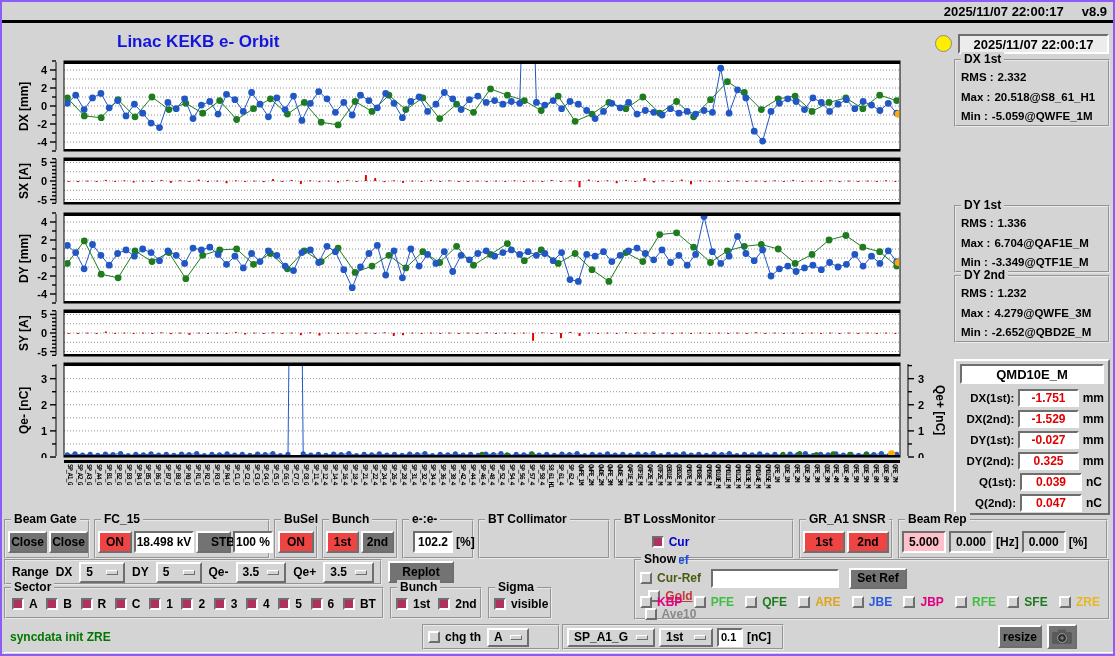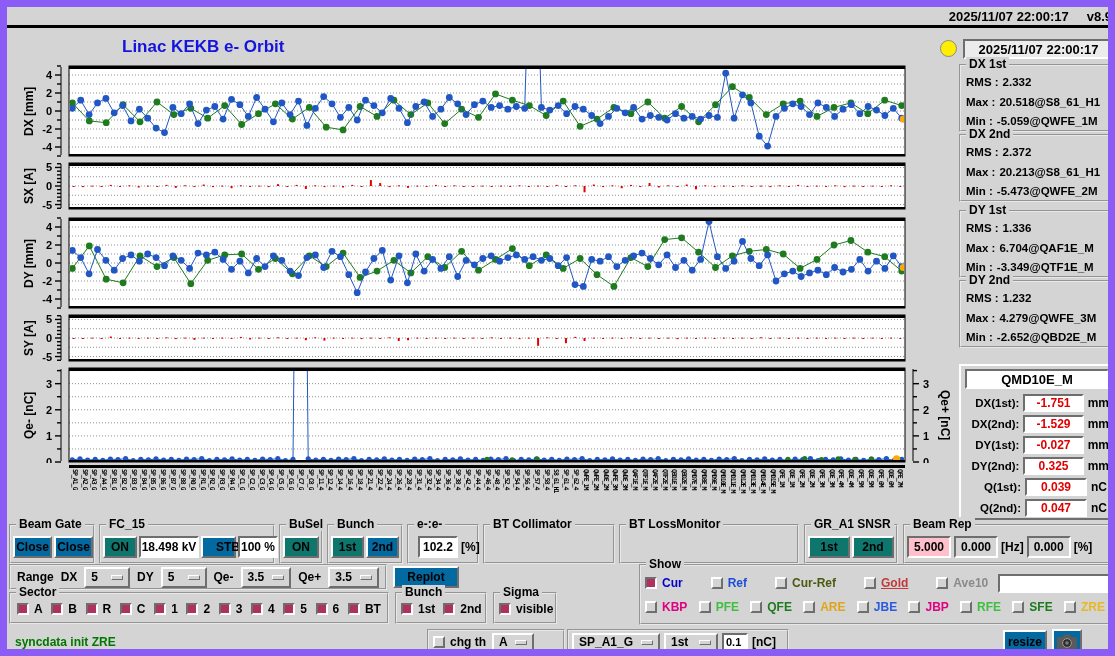--- a/index.html
+++ b/index.html
@@ -1,18 +1,18 @@
 <!DOCTYPE html>
 <html><head>
 <meta charset="utf-8">
 <style>
   html,body{margin:0;padding:0;background:#bfbfbf;}
   #win{position:relative;width:1115px;height:656px;background:#d4d4d4;
        font-family:"Liberation Sans",sans-serif;font-weight:bold;color:#000;
-       overflow:hidden;border:7px solid #8b5cf6;box-sizing:border-box;}
+       overflow:hidden;border:2px solid #8b5cf6;box-sizing:border-box;}
   *{box-sizing:border-box;}
   
   #topbar{position:absolute;left:0;top:0;width:1115px;height:21px;background:#d4d4d4;
           border-bottom:3px solid #000;display:flex;justify-content:flex-end;align-items:center;
           padding-right:10px;font-size:13px;gap:18px;}
   
   #title{position:absolute;left:115px;top:30px;font-size:17px;color:#1414dc;}
   
   #charts{position:absolute;left:8px;top:28px;width:948px;height:500px;}
   #charts svg{position:absolute;left:0;}
@@ -41,24 +41,24 @@
   #monitorbox{position:absolute;left:952px;top:357px;width:156px;height:156px;
               border:2px solid;border-color:#fff #6e6e6e #6e6e6e #fff;padding:3px 4px;}
   #montitle{height:20px;background:#fff;border:2px solid;border-color:#6e6e6e #fff #fff #6e6e6e;
             display:flex;align-items:center;justify-content:center;font-size:13px;margin-bottom:3px;}
   .monrow{display:flex;align-items:center;height:21px;gap:4px;}
   .monlab{width:56px;text-align:right;font-size:11.5px;}
   .monval{width:62px;height:18px;background:#fff;border:2px solid;border-color:#6e6e6e #fff #fff #6e6e6e;
           color:#e00000;display:flex;align-items:center;justify-content:center;font-size:12px;}
   .monunit{font-size:12px;}
   
-  .btn{display:inline-flex;align-items:center;justify-content:center;background:#0369a1;
+  .btn{display:inline-flex;align-items:center;justify-content:center;background:#737373;
        border:2px solid;border-color:#fff #6e6e6e #6e6e6e #fff;font-size:12px;height:22px;
        padding:0 6px;white-space:nowrap;}
-  .btn.green{background:#0f766e;text-align:center;}
+  .btn.green{background:#ef4444;text-align:center;}
   .vbox{display:inline-flex;align-items:center;justify-content:center;background:#fff;
         border:2px solid;border-color:#6e6e6e #fff #fff #6e6e6e;font-size:12px;height:22px;
         padding:0 3px;white-space:nowrap;}
   .vbox.gray{background:#d4d4d4;}
   .vbox.pink{background:#ffc0cb;}
   .lbl{font-size:12px;white-space:nowrap;}
   .dd{display:inline-flex;align-items:center;justify-content:space-between;background:#d4d4d4;
       border:2px solid;border-color:#fff #6e6e6e #6e6e6e #fff;font-size:12px;height:21px;
       padding:0 5px;gap:6px;white-space:nowrap;}
   .dd-ind{width:12px;height:5px;background:#d4d4d4;border:1px solid;border-color:#fff #6e6e6e #6e6e6e #fff;}
@@ -988,26 +988,20 @@
 
   <div id="lamp"></div>
   <div id="clockbox">2025/11/07 22:00:17</div>
 
   <div class="frame statbox" style="top:57px;">
     <span class="flabel">DX 1st</span>
     <div class="statline"><span>RMS :</span><span class="sv">2.332</span></div>
     <div class="statline"><span>Max :</span><span class="sv">20.518@S8_61_H1</span></div>
     <div class="statline"><span>Min :</span><span class="sv">-5.059@QWFE_1M</span></div>
   </div>
-  <div class="frame statbox" style="top:127px;">
-    <span class="flabel">DX 2nd</span>
-    <div class="statline"><span>RMS :</span><span class="sv">2.372</span></div>
-    <div class="statline"><span>Max :</span><span class="sv">20.213@S8_61_H1</span></div>
-    <div class="statline"><span>Min :</span><span class="sv">-5.473@QWFE_2M</span></div>
-  </div>
   <div class="frame statbox" style="top:203px;">
     <span class="flabel">DY 1st</span>
     <div class="statline"><span>RMS :</span><span class="sv">1.336</span></div>
     <div class="statline"><span>Max :</span><span class="sv">6.704@QAF1E_M</span></div>
     <div class="statline"><span>Min :</span><span class="sv">-3.349@QTF1E_M</span></div>
   </div>
   <div class="frame statbox" style="top:273px;">
     <span class="flabel">DY 2nd</span>
     <div class="statline"><span>RMS :</span><span class="sv">1.232</span></div>
     <div class="statline"><span>Max :</span><span class="sv">4.279@QWFE_3M</span></div>
@@ -1211,21 +1205,21 @@
       <span class="cbw">
         <span class="cb on"></span>
         <span class="cbl">visible</span>
       </span>
     </div>
   </div>
 
   <div class="frame" style="left:632px;top:557px;width:476px;height:61px;">
     <span class="flabel">Show</span>
     <div class="row" style="height:28px;padding:6px 4px 0 4px;gap:10px;">
-      <span class="row" id="show-row1" style="gap:28px;">
+      <span class="row" id="show-row1" style="gap:4px;flex-direction:column;">
           <span class="cbw">
             <span class="cb on"></span>
             <span class="cbl" style="color: rgb(0, 0, 205);">Cur</span>
           </span>
           <span class="cbw">
             <span class="cb"></span>
             <span class="cbl" style="color: #1d4ed8;">Ref</span>
           </span>
           <span class="cbw">
             <span class="cb"></span>

